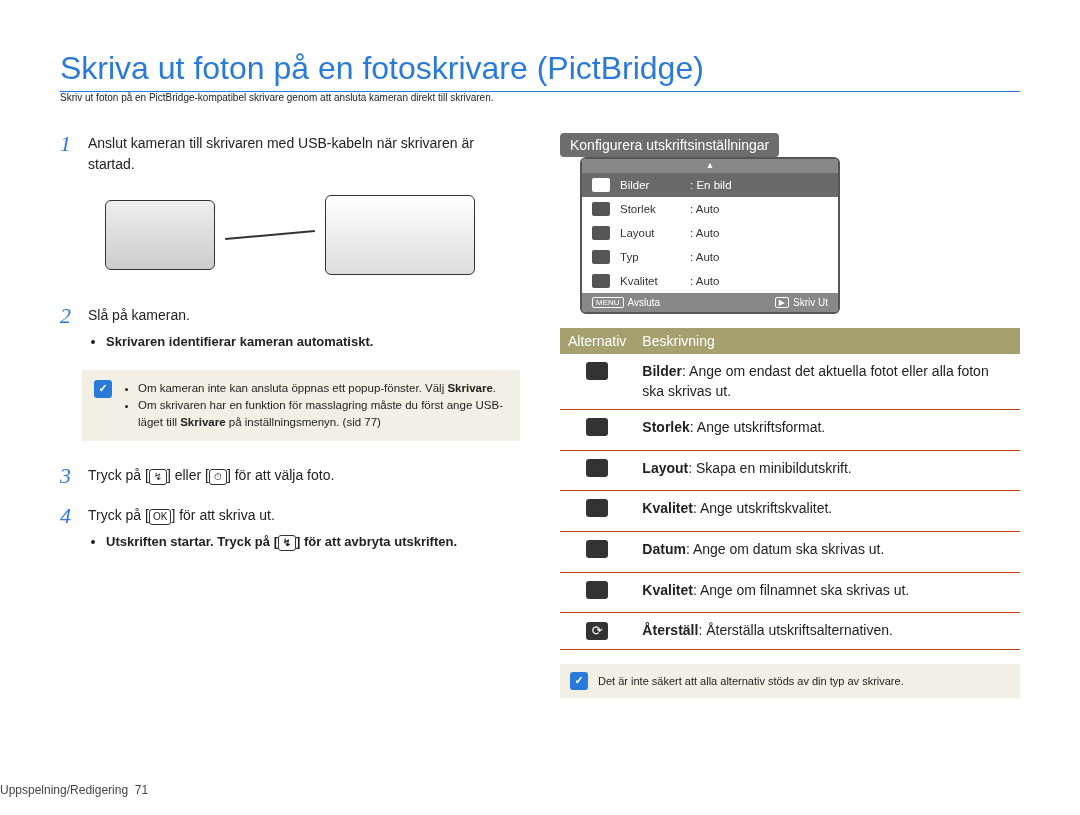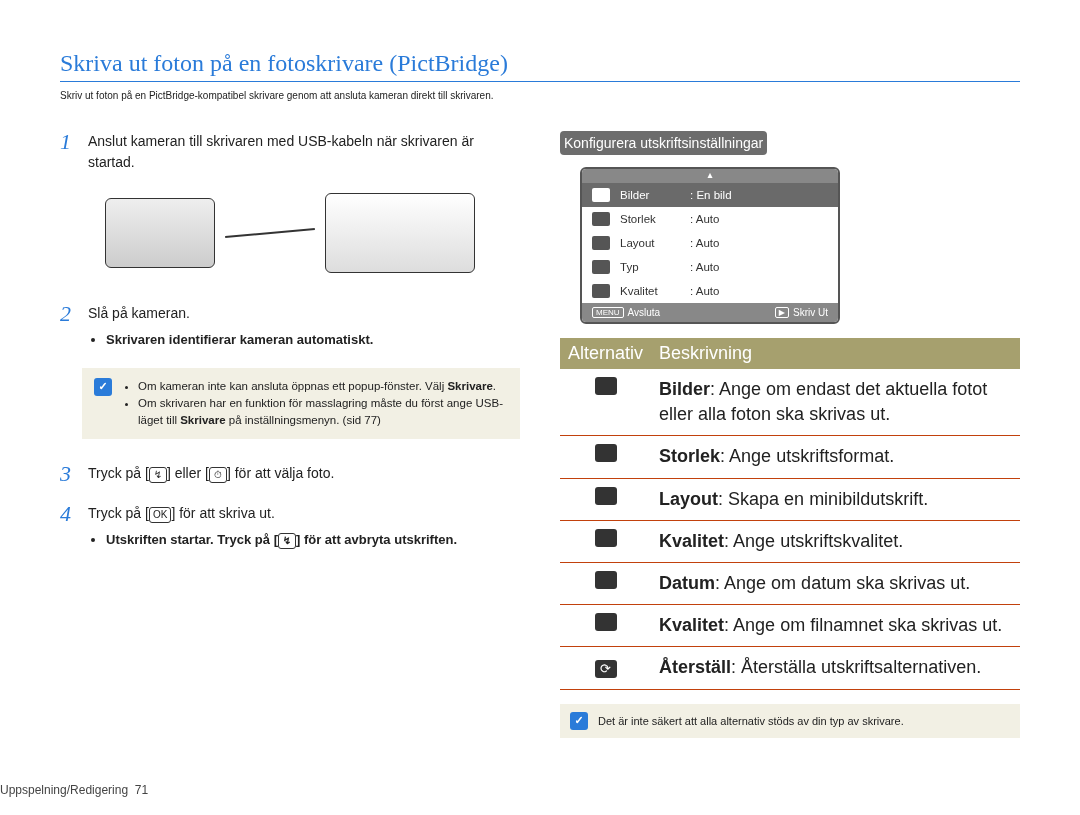--- a/index.html
+++ b/index.html
@@ -8,25 +8,23 @@
     background: #fff;
     width: 1080px;
     height: 815px;
     padding: 50px 60px 20px 60px;
     color: #222;
     position: relative;
   }
   h1.page-title {
     color: #2a7bd9;
     font-weight: 400;
-    font-size: 24px;
+    font-size: 32px;
     border-bottom: 1px solid #2a7bd9;
     padding-bottom: 4px;
-    margin-bottom: 8px;
-    font-family: Liberation Serif, serif;
   }
   .subtitle {
     font-size: 10px;
     margin-bottom: 30px;
   }
   .columns {
     display: flex;
     gap: 40px;
   }
   .col { flex: 1; }
@@ -68,22 +66,21 @@
 
   .inline-icon {
     display: inline-block; border: 1px solid #333; border-radius: 3px;
     min-width: 18px; height: 16px; font-size: 10px; line-height: 14px;
     text-align: center; vertical-align: middle; padding: 0 3px;
     background: #fff;
   }
 
   .section-chip {
     background: #6d6d6d; color: #fff; font-size: 14px;
-    padding: 4px 4px; border-radius: 4px; display: inline-block;
-    margin-bottom: 12px;
+    padding: 4px 10px; border-radius: 4px; display: inline-block;
   }
 
   .lcd {
     width: 260px; margin: 0 0 14px 20px;
     border: 2px solid #555; border-radius: 6px; overflow: hidden;
     background: #fff;
   }
   .lcd-header {
     background: #888; height: 14px;
     display: flex; justify-content: center; color: #fff; font-size: 10px;
@@ -103,21 +100,21 @@
   .lcd-footer {
     background: #888; color: #fff; font-size: 10px;
     display: flex; justify-content: space-between; padding: 4px 10px;
   }
   .lcd-foot-btn { display:flex; align-items:center; gap:4px; }
   .lcd-foot-key {
     border: 1px solid #fff; font-size: 8px; padding: 0 3px; border-radius: 2px;
   }
 
   .opt-table {
-    width: 100%; border-collapse: collapse; margin-top: 6px; font-size: 18px;
+    width: 100%; border-collapse: collapse; margin-top: 6px; font-size: 14px;
   }
   .opt-table th {
     background: #a6a06e; color: #fff; font-weight: 400; text-align: left;
     padding: 5px 8px;
   }
   .opt-table td {
     border-bottom: 1px solid #c2410c; padding: 8px; vertical-align: top;
     line-height: 1.4;
   }
   .opt-table td.oi { width: 32px; text-align: center; }

